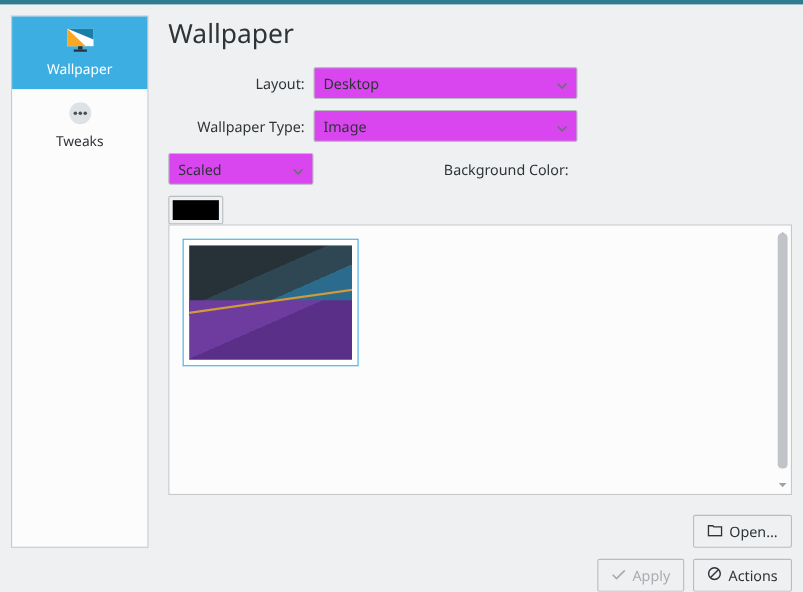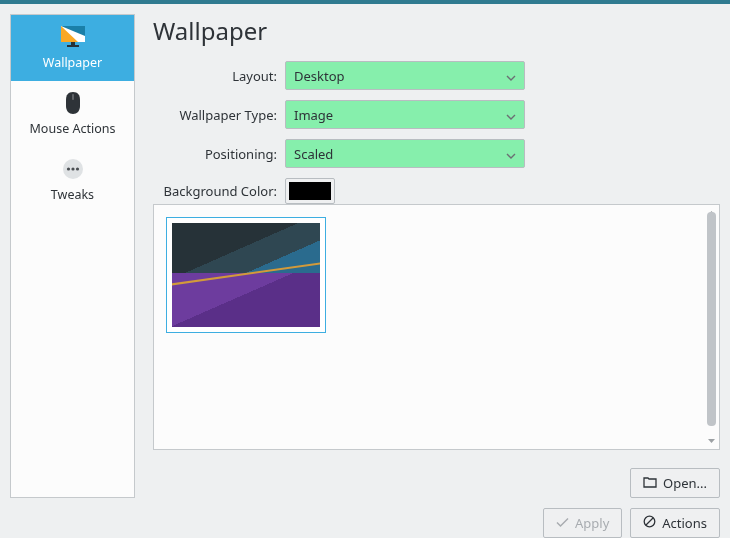--- a/index.html
+++ b/index.html
@@ -77,21 +77,21 @@
     align-items: center;
   }
   .form-label {
     text-align: right;
     padding-right: 8px;
     color: #2e3338;
     font-size: 13px;
   }
   .combo {
     height: 29px;
-    background: #86efac;
+    background: #d946ef;
     border: 1px solid #b8bdc1;
     border-radius: 2px;
     display: flex;
     align-items: center;
     padding: 0 8px;
     position: relative;
     cursor: pointer;
     font-size: 13px;
   }
   .combo .chev {
@@ -227,29 +227,20 @@
             <polygon points="1,0 25,0 25,10 1,0" fill="#1a7fa8"></polygon>
             <polygon points="1,0 1,16 18,16" fill="#f9a825"></polygon>
             <rect x="11" y="16" width="4" height="3" fill="#263238"></rect>
             <rect x="7" y="19" width="12" height="2" fill="#263238"></rect>
           </svg>
         </span>
         <span class="side-label">Wallpaper</span>
       </div>
       <div class="side-item">
         <span class="icon-wrap">
-          <svg width="18" height="24" viewBox="0 0 18 24">
-            <path d="M9 1 C4 1 2 4 2 9 L2 15 C2 20 5 23 9 23 C13 23 16 20 16 15 L16 9 C16 4 14 1 9 1 Z" fill="#2e3338"></path>
-            <rect x="8.2" y="3" width="1.6" height="6" rx="0.8" fill="#6b6f73"></rect>
-          </svg>
-        </span>
-        <span class="side-label">Mouse Actions</span>
-      </div>
-      <div class="side-item">
-        <span class="icon-wrap">
           <svg width="22" height="22" viewBox="0 0 22 22">
             <circle cx="11" cy="11" r="10" fill="#dfe2e4"></circle>
             <circle cx="6.5" cy="11" r="1.6" fill="#4a4e52"></circle>
             <circle cx="11" cy="11" r="1.6" fill="#4a4e52"></circle>
             <circle cx="15.5" cy="11" r="1.6" fill="#4a4e52"></circle>
           </svg>
         </span>
         <span class="side-label">Tweaks</span>
       </div>
     </div>
@@ -271,21 +262,20 @@
         <div class="form-label">Wallpaper Type:</div>
         <div class="combo">
           <span>Image</span>
           <span class="chev">
             <svg class="chev-svg" viewBox="0 0 10 6">
                 <path d="M1 1 L5 5 L9 1" stroke="#6b6f73" stroke-width="1.4" fill="none"></path>
               </svg>
           </span>
         </div>
 
-        <div class="form-label">Positioning:</div>
         <div class="combo">
           <span>Scaled</span>
           <span class="chev">
             <svg class="chev-svg" viewBox="0 0 10 6">
                 <path d="M1 1 L5 5 L9 1" stroke="#6b6f73" stroke-width="1.4" fill="none"></path>
               </svg>
           </span>
         </div>
 
         <div class="form-label">Background Color:</div>

